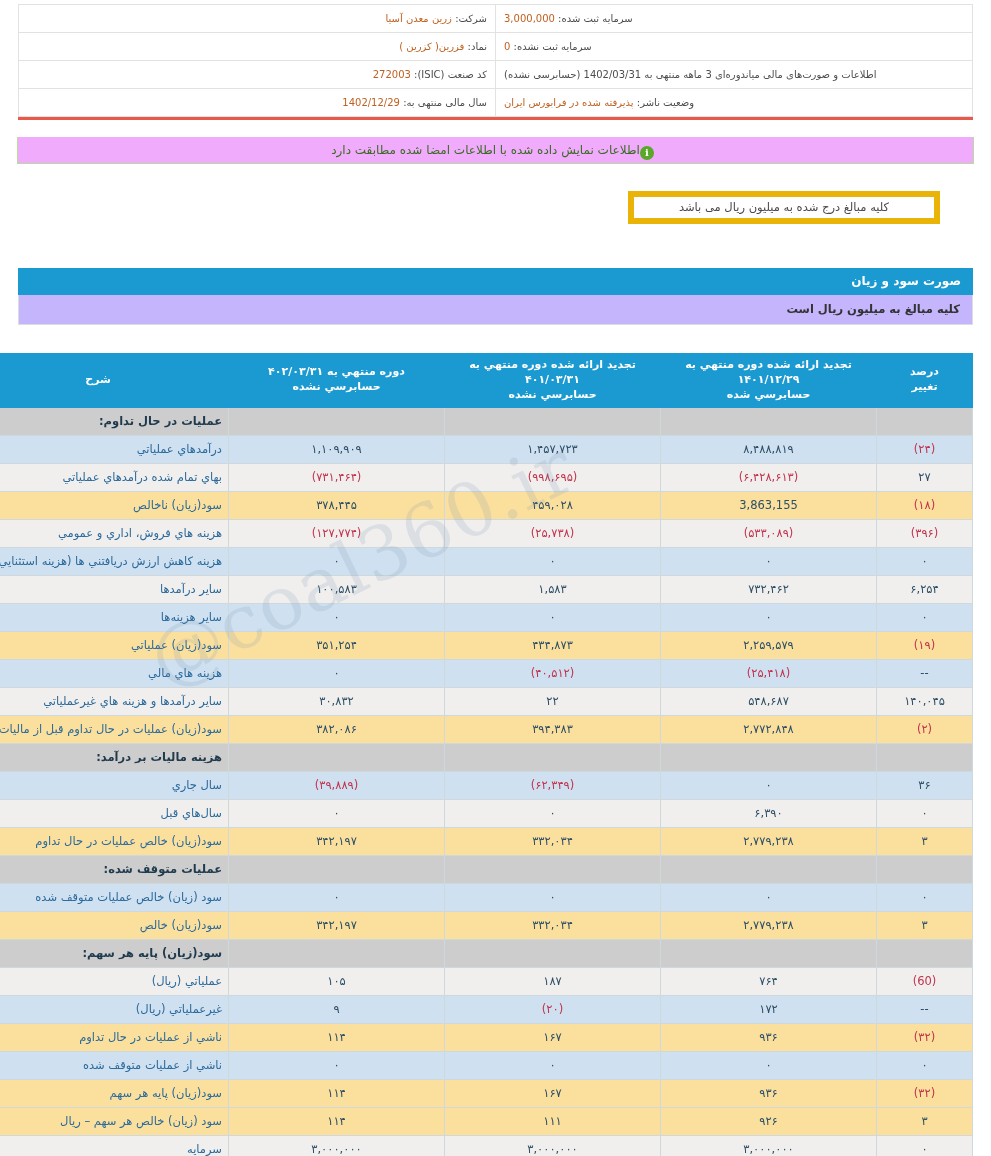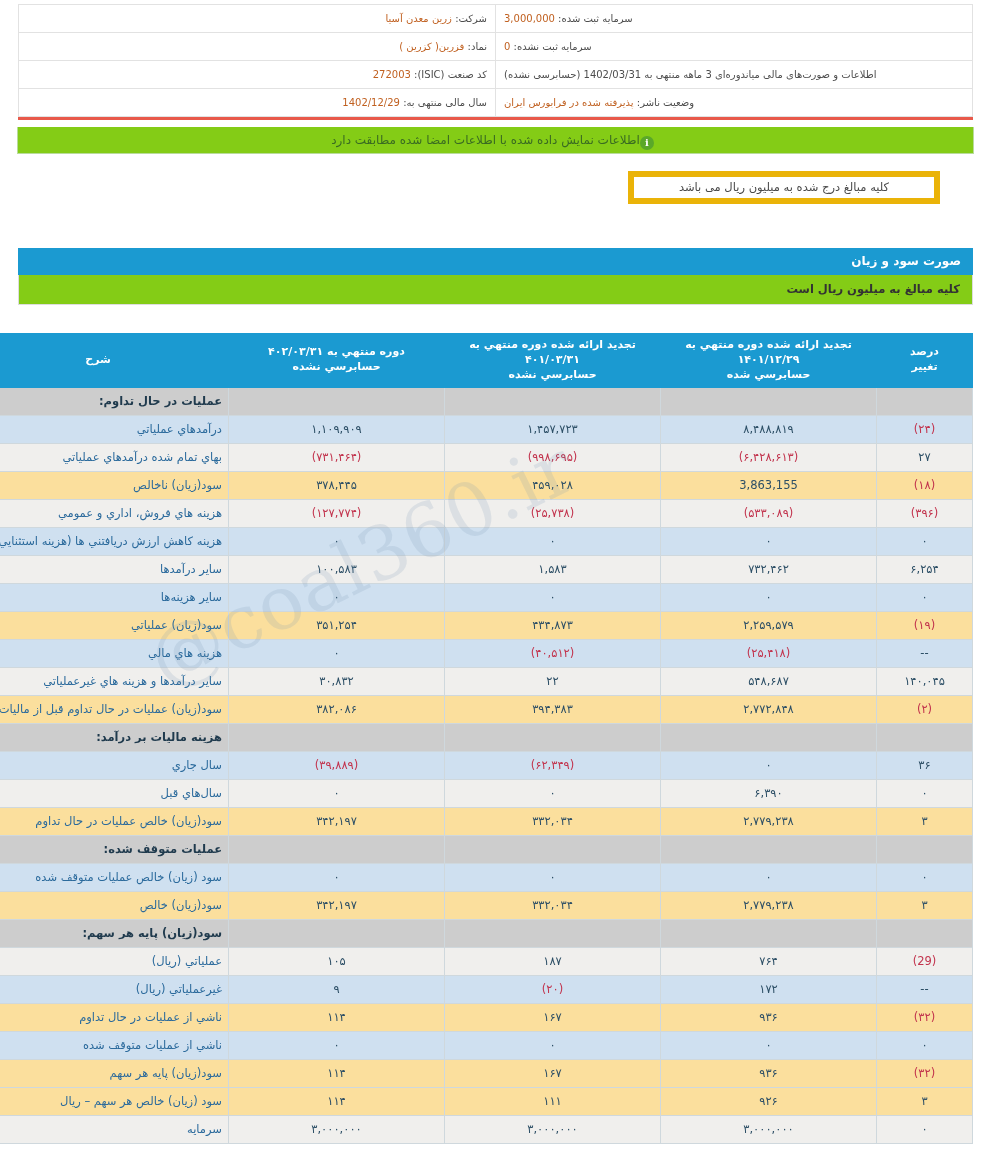--- a/index.html
+++ b/index.html
@@ -71,22 +71,22 @@
   .red-rule {
     height: 3px;
     background: #e8594a;
     width: 955px;
     margin: 0 auto;
   }
 
   
   .green-bar {
     width: 955px;
-    margin: 7px auto;
-    background: #84cc16;
+    margin: 17px auto;
+    background: #f0abfc;
     border: 1px solid #b9dc9c;
     border-top: none;
     height: 26px;
     line-height: 26px;
     text-align: center;
     color: #3a6b22;
     font-size: 12px;
     position: relative;
   }
   .info-icon {
@@ -128,21 +128,21 @@
     color: #ffffff;
     font-weight: bold;
     font-size: 12px;
     padding: 6px 12px 7px 12px;
     text-align: right;
     margin-top: 44px;
   }
   .section-sub {
     border: 1px solid #dddddd;
     border-top: none;
-    background: #84cc16;
+    background: #c4b5fd;
     color: #333333;
     font-weight: bold;
     font-size: 11.5px;
     padding: 7px 12px 8px 12px;
     text-align: right;
   }
 
   
   .fin-wrap {
     width: 955px;
@@ -430,21 +430,21 @@
           <td class="c-desc">سود(زيان) خالص</td>
         </tr>
         <tr class="r-head">
           <td class="c-pct"></td>
           <td class="c-num"></td>
           <td class="c-num"></td>
           <td class="c-num"></td>
           <td>سود(زيان) پايه هر سهم:</td>
         </tr>
         <tr class="r-grey">
-          <td class="c-pct neg">(29)</td>
+          <td class="c-pct neg">(60)</td>
           <td class="c-num">۷۶۴</td>
           <td class="c-num">۱۸۷</td>
           <td class="c-num">۱۰۵</td>
           <td class="c-desc">عملياتي (ريال)</td>
         </tr>
         <tr class="r-blue">
           <td class="c-pct">--</td>
           <td class="c-num">۱۷۲</td>
           <td class="c-num neg">(۲۰)</td>
           <td class="c-num">۹</td>

